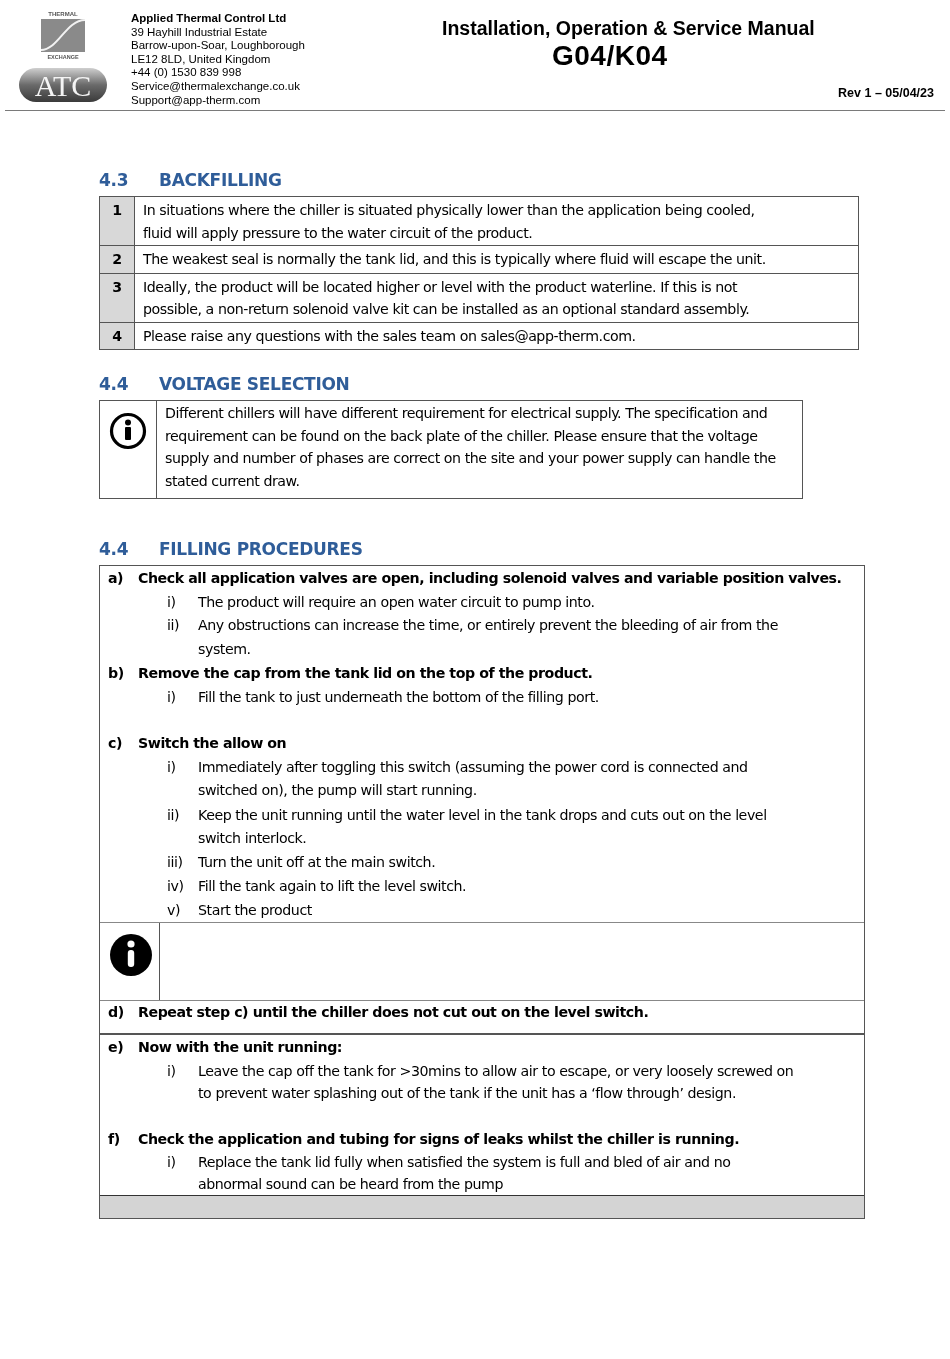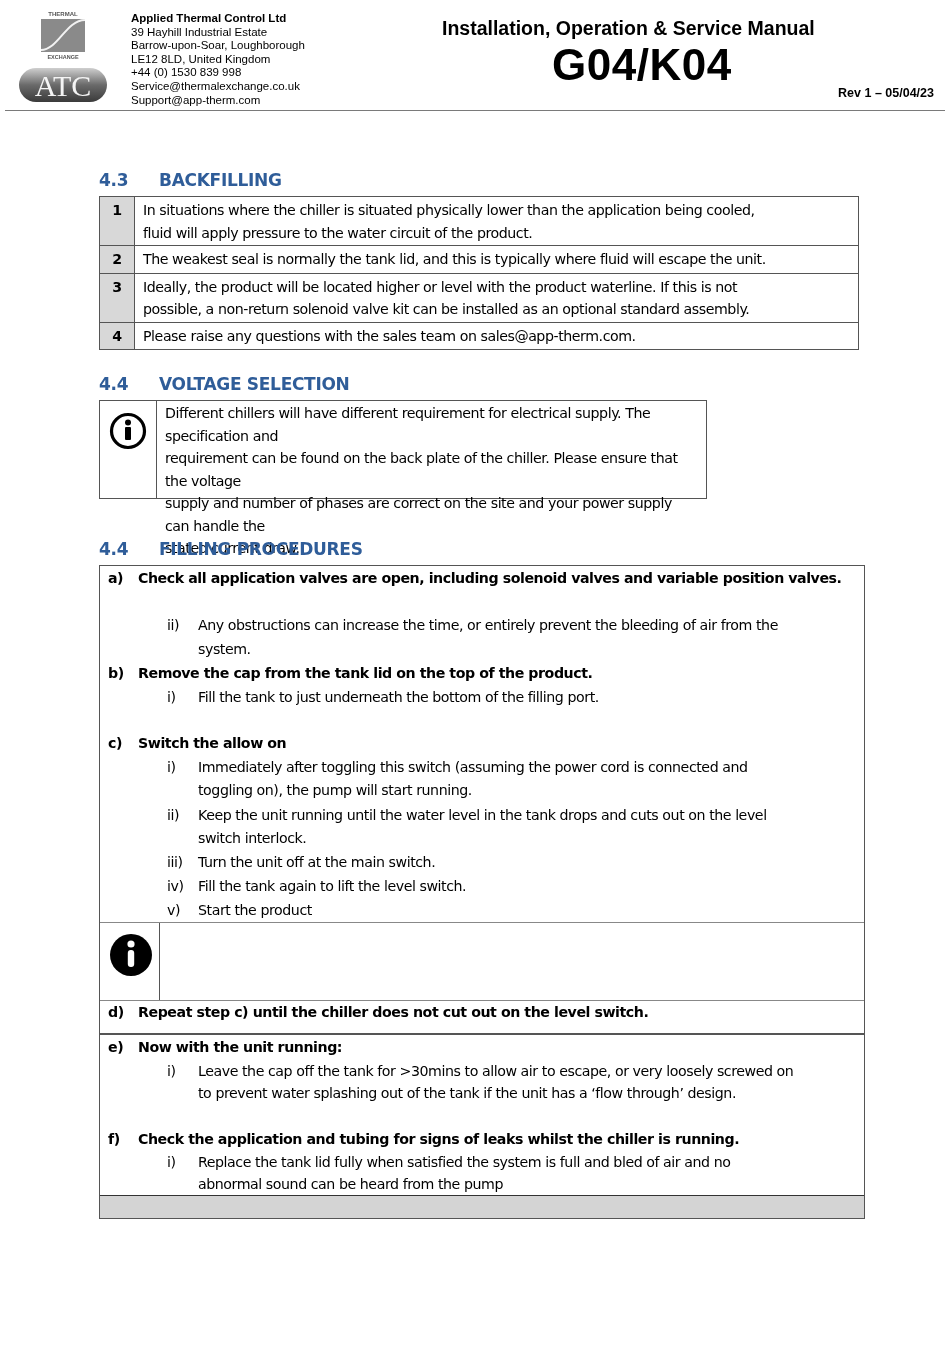--- a/index.html
+++ b/index.html
@@ -4,30 +4,30 @@
   <style>
     html, body { margin: 0; padding: 0; background: #ffffff; }
     body { width: 950px; height: 1359px; position: relative; overflow: hidden; color: #000; }
     .hdr { position: absolute; left: 0; top: 0; width: 950px; height: 112px; }
     .hdr-rule { position: absolute; left: 5px; right: 5px; top: 110px; height: 1px; background: #7a7a7a; }
     .logo-te { position: absolute; left: 38px; top: 10px; width: 50px; height: 50px; }
     .logo-atc { position: absolute; left: 18px; top: 67px; width: 90px; height: 36px; }
     .addr { position: absolute; left: 131px; top: 12px; font-family: "Liberation Sans", sans-serif; font-size: 11.5px; line-height: 13.6px; }
     .addr .co { font-weight: bold; }
     .title1 { position: absolute; left: 442px; top: 17px; font-family: "Liberation Sans", sans-serif; font-weight: bold; font-size: 19.5px; }
-    .title2 { position: absolute; left: 552px; top: 40px; font-family: "Liberation Sans", sans-serif; font-weight: bold; font-size: 44px; letter-spacing: 0.5px; }
+    .title2 { position: absolute; left: 552px; top: 40px; font-family: "Liberation Sans", sans-serif; font-weight: bold; font-size: 28px; letter-spacing: 0.5px; }
     .rev { position: absolute; right: 16px; top: 86px; font-family: "Liberation Sans", sans-serif; font-weight: bold; font-size: 12.5px; }
     .h2 { position: absolute; left: 99px; font-family: "DejaVu Sans", sans-serif; font-weight: bold; font-size: 17px; color: #2f5d99; letter-spacing: -0.3px; }
     .h2 .num { display: inline-block; width: 60px; }
 
     .bf { position: absolute; left: 99px; top: 196px; width: 760px; border-collapse: collapse; font-family: "DejaVu Sans", sans-serif; font-size: 14.2px; letter-spacing: -0.45px; }
     .bf td { border: 1px solid #555; padding: 2px 8px 1px 8px; line-height: 22.5px; vertical-align: top; }
     .bf td.n { width: 18px; background: #d8d8d8; font-weight: bold; text-align: center; padding: 2px 8px; }
 
-    .vs { position: absolute; left: 99px; top: 400px; width: 608px; height: 99px; border: 1px solid #555; box-sizing: border-box; }
+    .vs { position: absolute; left: 99px; top: 400px; width: 704px; height: 99px; border: 1px solid #555; box-sizing: border-box; }
     .vs .ic { position: absolute; left: 0; top: 0; width: 56px; height: 97px; border-right: 1px solid #555; }
     .vs .tx { position: absolute; left: 65px; top: 1px; right: 10px; font-family: "DejaVu Sans", sans-serif; font-size: 14.2px; line-height: 22.5px; letter-spacing: -0.45px; }
 
     .fp { position: absolute; left: 99px; top: 565px; width: 766px; height: 654px; border: 1px solid #555; box-sizing: border-box; font-family: "DejaVu Sans", sans-serif; font-size: 14.2px; letter-spacing: -0.45px; }
     .line { position: absolute; white-space: nowrap; line-height: 22px; }
     .step { left: 8px; font-weight: bold; }
     .step .lbl { display: inline-block; width: 30px; }
     .sub { left: 67px; }
     .sub .lbl { display: inline-block; width: 31px; }
     .cont { left: 98px; text-align: right; }
@@ -124,29 +124,30 @@
     <div>stated current draw.</div>
   </div>
 </div>
 
 <div class="h2" style="top:539px;">
   <span class="num">4.4</span><span>FILLING PROCEDURES</span>
 </div>
 <div class="fp">
 
   <div class="line step" style="top:1px;"><span class="lbl">a)</span><span>Check all application valves are open, including solenoid valves and variable position valves.</span></div>
+  <div class="line sub" style="top:25px;"><span class="lbl">i)</span><span>The product will require an open water circuit to pump into.</span></div>
   <div class="line sub" style="top:48px;"><span class="lbl">ii)</span><span>Any obstructions can increase the time, or entirely prevent the bleeding of air from the</span></div>
   <div class="line cont" style="top:72px;">system.</div>
 
   <div class="line step" style="top:96px;"><span class="lbl">b)</span><span>Remove the cap from the tank lid on the top of the product.</span></div>
   <div class="line sub" style="top:120px;"><span class="lbl">i)</span><span>Fill the tank to just underneath the bottom of the filling port.</span></div>
 
   <div class="line step" style="top:166px;"><span class="lbl">c)</span><span>Switch the allow on</span></div>
   <div class="line sub" style="top:190px;"><span class="lbl">i)</span><span>Immediately after toggling this switch (assuming the power cord is connected and</span></div>
-  <div class="line cont" style="top:213px;">toggling on), the pump will start running.</div>
+  <div class="line cont" style="top:213px;">switched on), the pump will start running.</div>
   <div class="line sub" style="top:238px;"><span class="lbl">ii)</span><span>Keep the unit running until the water level in the tank drops and cuts out on the level</span></div>
   <div class="line cont" style="top:261px;">switch interlock.</div>
   <div class="line sub" style="top:285px;"><span class="lbl">iii)</span><span>Turn the unit off at the main switch.</span></div>
   <div class="line sub" style="top:309px;"><span class="lbl">iv)</span><span>Fill the tank again to lift the level switch.</span></div>
   <div class="line sub" style="top:333px;"><span class="lbl">v)</span><span>Start the product</span></div>
 
   <div class="hr" style="top:356px;"></div>
   <div class="caution-ic">
     <svg width="59" height="77" viewBox="0 0 59 77">
       <circle cx="31" cy="32" r="21" fill="#000"></circle>

